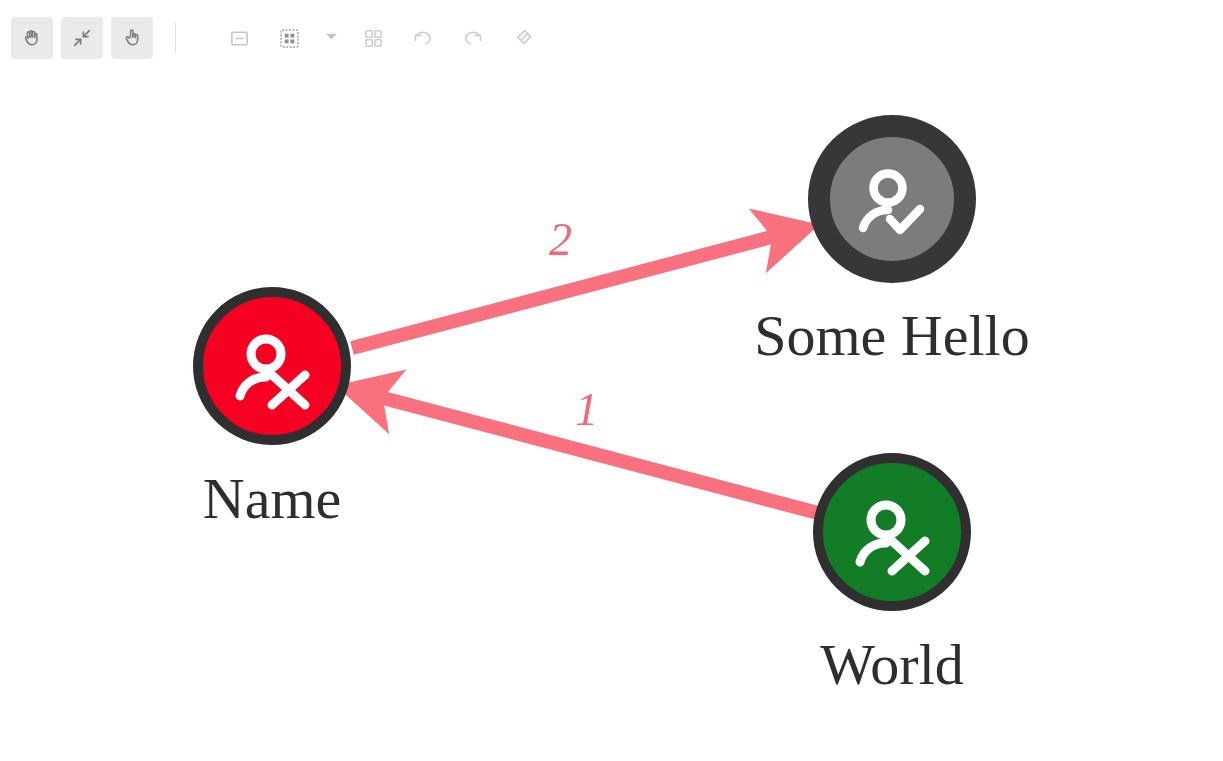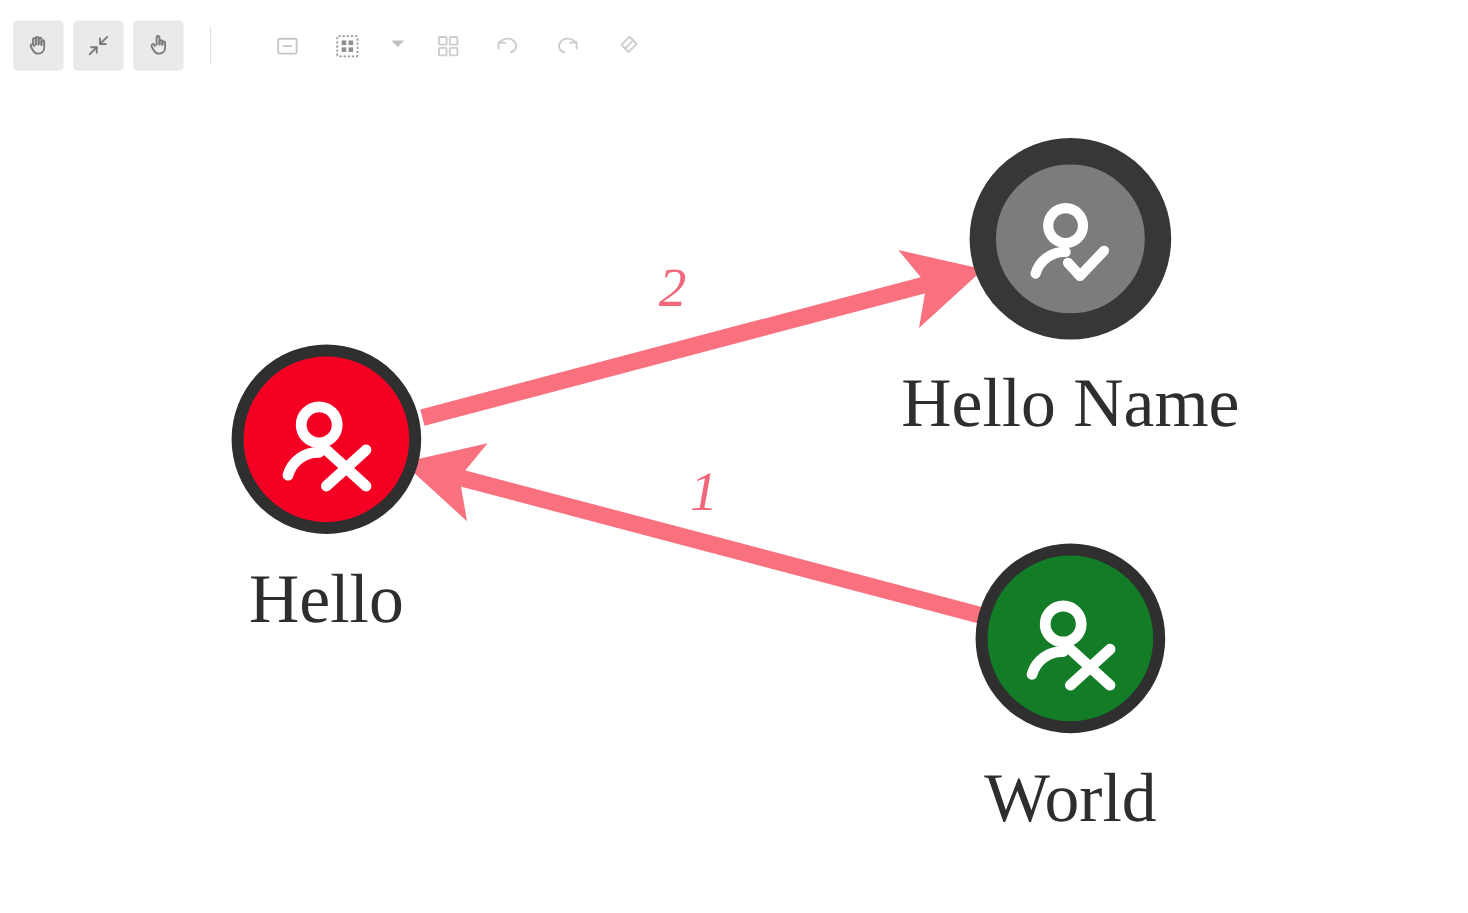--- a/index.html
+++ b/index.html
@@ -259,23 +259,23 @@
         <circle cx="892" cy="532" r="74" fill="#127c27" stroke="#2f2f2f" stroke-width="10"></circle>
         <g fill="none" stroke="#ffffff" stroke-width="9" stroke-linecap="round" stroke-linejoin="round">
           <circle cx="886" cy="520" r="15"></circle>
           <path d="M860 562 a26 26 0 0 1 26 -19"></path>
           <path d="M892 541 L925 571"></path>
           <path d="M925 541 L892 571"></path>
         </g>
       </g>
     </svg>
 
-    <div class="node-label" style="left:172px; top:394px; width:200px;">Hello</div>
-
-    <div class="node-label" style="left:692px; top:231px; width:400px;">Hello Name</div>
+    <div class="node-label" style="left:172px; top:394px; width:200px;">Name</div>
+
+    <div class="node-label" style="left:692px; top:231px; width:400px;">Some Hello</div>
 
     <div class="node-label" style="left:742px; top:560px; width:300px;">World</div>
 
     <div class="edge-label" style="left:549px; top:141px;">2</div>
 
     <div class="edge-label" style="left:575px; top:311px;">1</div>
 
   </div>
 </div>
 

